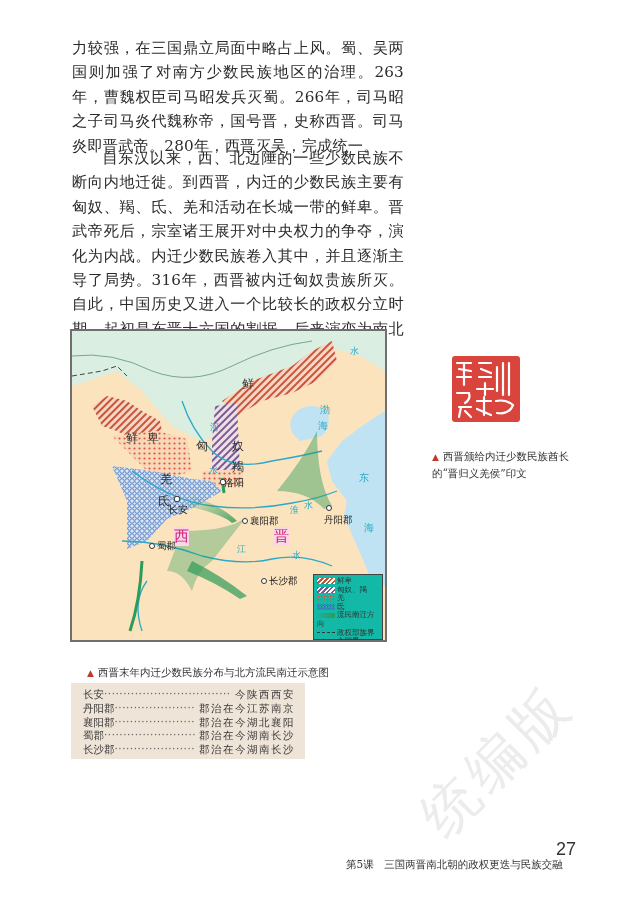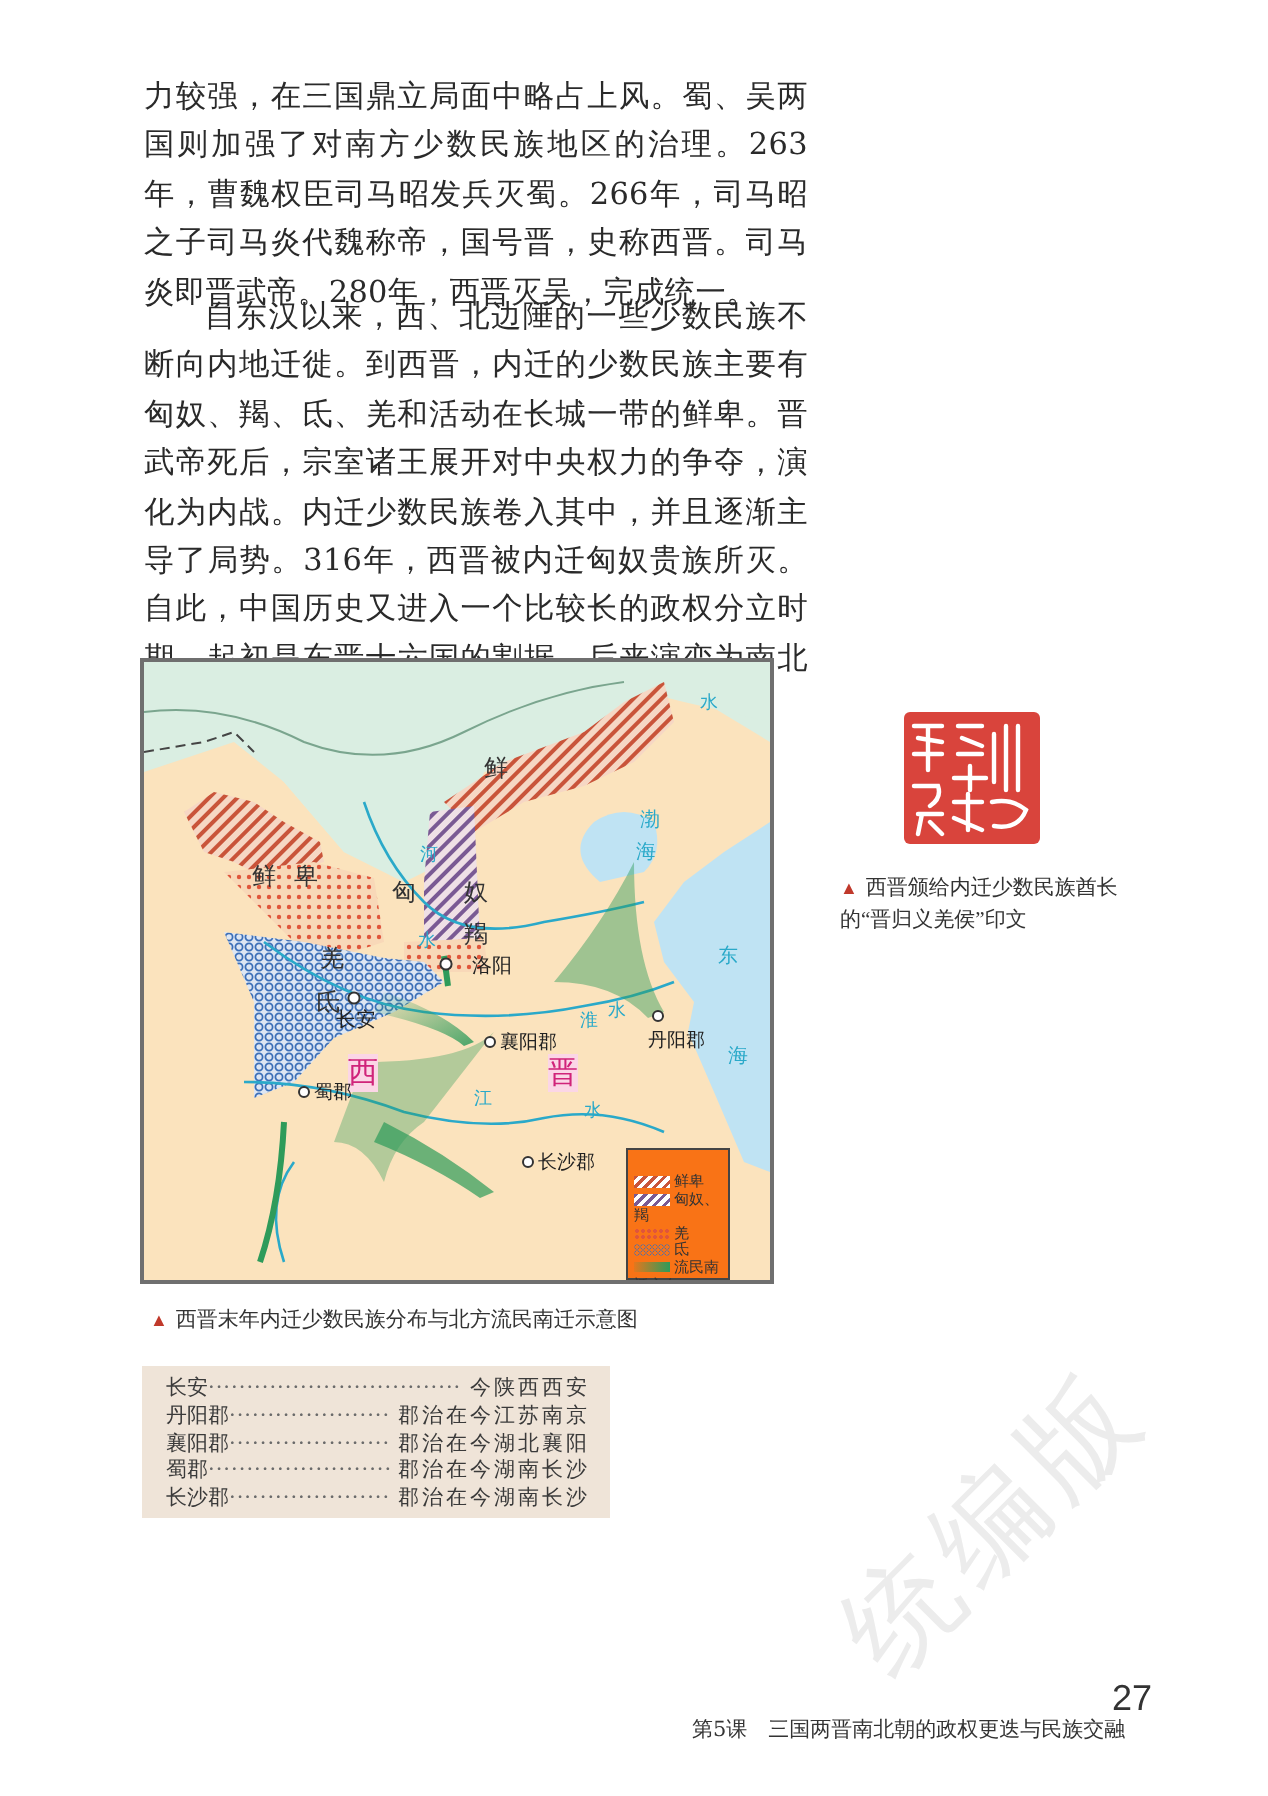--- a/index.html
+++ b/index.html
@@ -5,21 +5,21 @@
   html, body { margin: 0; padding: 0; background: #ffffff; }
   body { width: 634px; height: 898px; position: relative; overflow: hidden;
          font-family: "DejaVu Serif", "Liberation Serif", serif; color: #2a2a2a; }
   .para { position: absolute; left: 72px; width: 332px; font-size: 15.2px; line-height: 24.4px;
           letter-spacing: 0.2px; text-align: justify; margin: 0; }
   .para1 { top: 36px; }
   .para2 { top: 146px; text-indent: 2em; }
   .map { position: absolute; left: 70px; top: 329px; width: 317px; height: 313px;
          border: 2px solid #6f6f6f; box-sizing: border-box; overflow: hidden; background: #daeee2; }
   .map svg { display: block; }
-  .caption { position: absolute; font-size: 10.5px; color: #333; line-height: 16px; margin: 0; font-family: Liberation Serif, serif; }
+  .caption { position: absolute; font-size: 10.5px; color: #333; line-height: 16px; margin: 12px; }
   .tri { color: #c0392b; font-size: 9px; margin-right: 4px; }
   .map-caption { left: 75px; top: 652px; }
   .seal-caption { left: 420px; top: 436px; width: 160px; }
   .seal { position: absolute; left: 451px; top: 355px; width: 70px; height: 68px; }
   .gloss { position: absolute; left: 71px; top: 683px; width: 234px; height: 76px; background: #efe4d8;
            box-sizing: border-box; padding: 5px 10px 0 12px; font-size: 10.5px; color: #3a3a3a; }
   .gloss-row { display: flex; line-height: 13.8px; }
   .gloss-term { white-space: nowrap; }
   .gloss-dots { flex: 1; overflow: hidden; white-space: nowrap; color: #6a6a6a; letter-spacing: 0.5px; }
   .gloss-def { white-space: nowrap; margin-left: 4px; letter-spacing: 1.5px; }
@@ -120,28 +120,28 @@
   <span class="mlabel" style="position:absolute;left:287px;top:140px;font-size:10px;color:#2aa9c9;">东</span>
   <span class="mlabel" style="position:absolute;left:292px;top:190px;font-size:10px;color:#2aa9c9;">海</span>
   <span class="mlabel" style="position:absolute;left:138px;top:90px;font-size:9px;color:#2aa9c9;">河</span>
   <span class="mlabel" style="position:absolute;left:137px;top:133px;font-size:9px;color:#2aa9c9;">水</span>
   <span class="mlabel" style="position:absolute;left:218px;top:173px;font-size:9px;color:#2aa9c9;">淮</span>
   <span class="mlabel" style="position:absolute;left:232px;top:168px;font-size:9px;color:#2aa9c9;">水</span>
   <span class="mlabel" style="position:absolute;left:165px;top:212px;font-size:9px;color:#2aa9c9;">江</span>
   <span class="mlabel" style="position:absolute;left:220px;top:218px;font-size:9px;color:#2aa9c9;">水</span>
   <span class="mlabel" style="position:absolute;left:278px;top:14px;font-size:9px;color:#2aa9c9;">水</span>
 
-  <span class="mlabel" style="position:absolute;left:164px;top:145px;font-size:10px;color:#222;">洛阳</span>
+  <span class="mlabel" style="position:absolute;left:152px;top:145px;font-size:10px;color:#222;">洛阳</span>
   <span class="mlabel" style="position:absolute;left:96px;top:172px;font-size:10px;color:#222;">长安</span>
   <span class="mlabel" style="position:absolute;left:178px;top:184px;font-size:9.5px;color:#222;">襄阳郡</span>
   <span class="mlabel" style="position:absolute;left:252px;top:183px;font-size:9.5px;color:#222;">丹阳郡</span>
   <span class="mlabel" style="position:absolute;left:85px;top:209px;font-size:9.5px;color:#222;">蜀郡</span>
   <span class="mlabel" style="position:absolute;left:197px;top:244px;font-size:9.5px;color:#222;">长沙郡</span>
 
-  <div style="position:absolute;left:241px;top:243px;width:52px;height:66px;background:#f97316;border:1px solid #444;box-sizing:border-box;padding:12px 3px;font-size:7.5px;line-height:8.6px;color:#333;font-family:'DejaVu Sans',sans-serif;">
+  <div style="position:absolute;left:241px;top:243px;width:70px;height:66px;background:#14b8a6;border:1px solid #444;box-sizing:border-box;padding:2px 3px;font-size:7.5px;line-height:8.6px;color:#333;font-family:'DejaVu Sans',sans-serif;">
     <div><span style="display:inline-block;width:18px;height:6px;background:repeating-linear-gradient(135deg,#c9543a 0 1.5px,#fff 1.5px 3.5px);vertical-align:middle;margin-right:2px;"></span><span>鲜卑</span></div>
     <div><span style="display:inline-block;width:18px;height:6px;background:repeating-linear-gradient(135deg,#7a5a94 0 1.5px,#fff 1.5px 3.5px);vertical-align:middle;margin-right:2px;"></span><span>匈奴、羯</span></div>
     <div><span style="display:inline-block;width:18px;height:6px;background:radial-gradient(circle,#e0553b 0.8px,transparent 1.1px) 0 0/3px 3px;vertical-align:middle;margin-right:2px;"></span><span>羌</span></div>
     <div><span style="display:inline-block;width:18px;height:6px;background:radial-gradient(circle,transparent 0.8px,#3c6fb8 1px,transparent 1.5px) 0 0/3px 3px;vertical-align:middle;margin-right:2px;"></span><span>氐</span></div>
     <div><span style="display:inline-block;width:18px;height:5px;background:linear-gradient(90deg,rgba(46,155,90,0.1),#2e9b5a);vertical-align:middle;margin-right:2px;"></span><span>流民南迁方向</span></div>
     <div><span style="display:inline-block;width:18px;border-top:1px dashed #333;vertical-align:middle;margin-right:2px;"></span><span>政权部族界</span></div>
     <div><span style="display:inline-block;width:18px;border-top:1px solid #555;vertical-align:middle;margin-right:2px;"></span><span>今国界</span></div>
   </div>
 </div>
 

